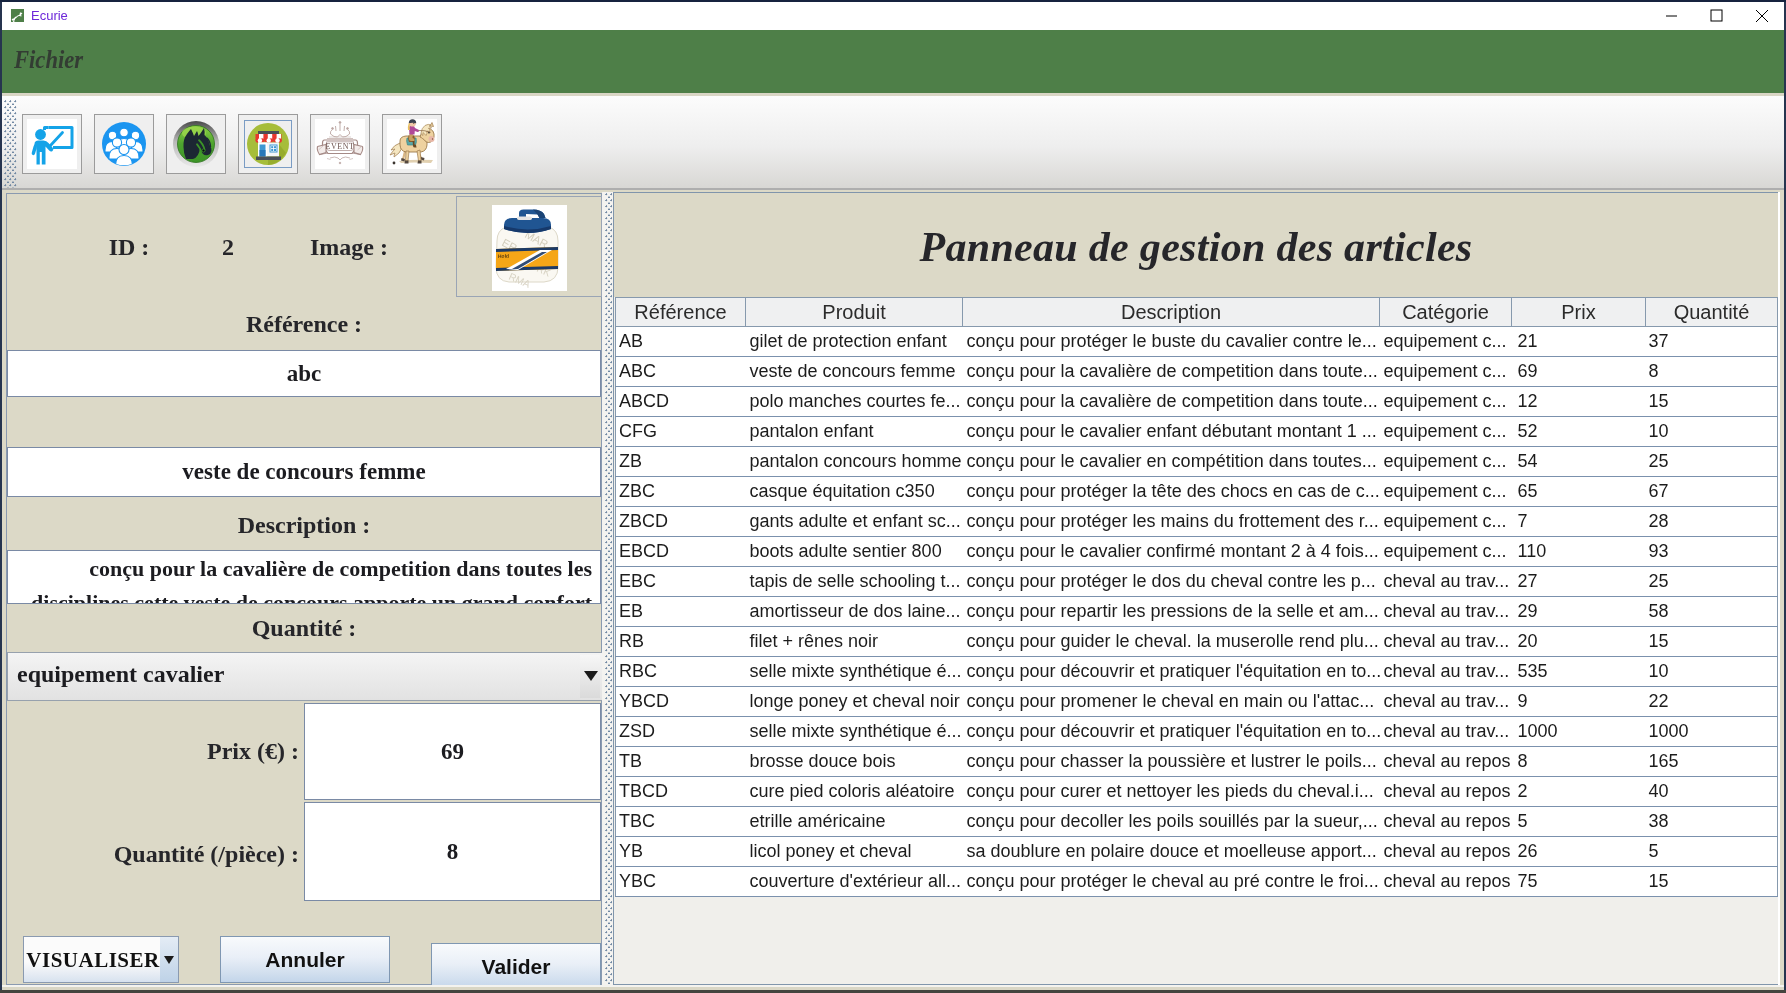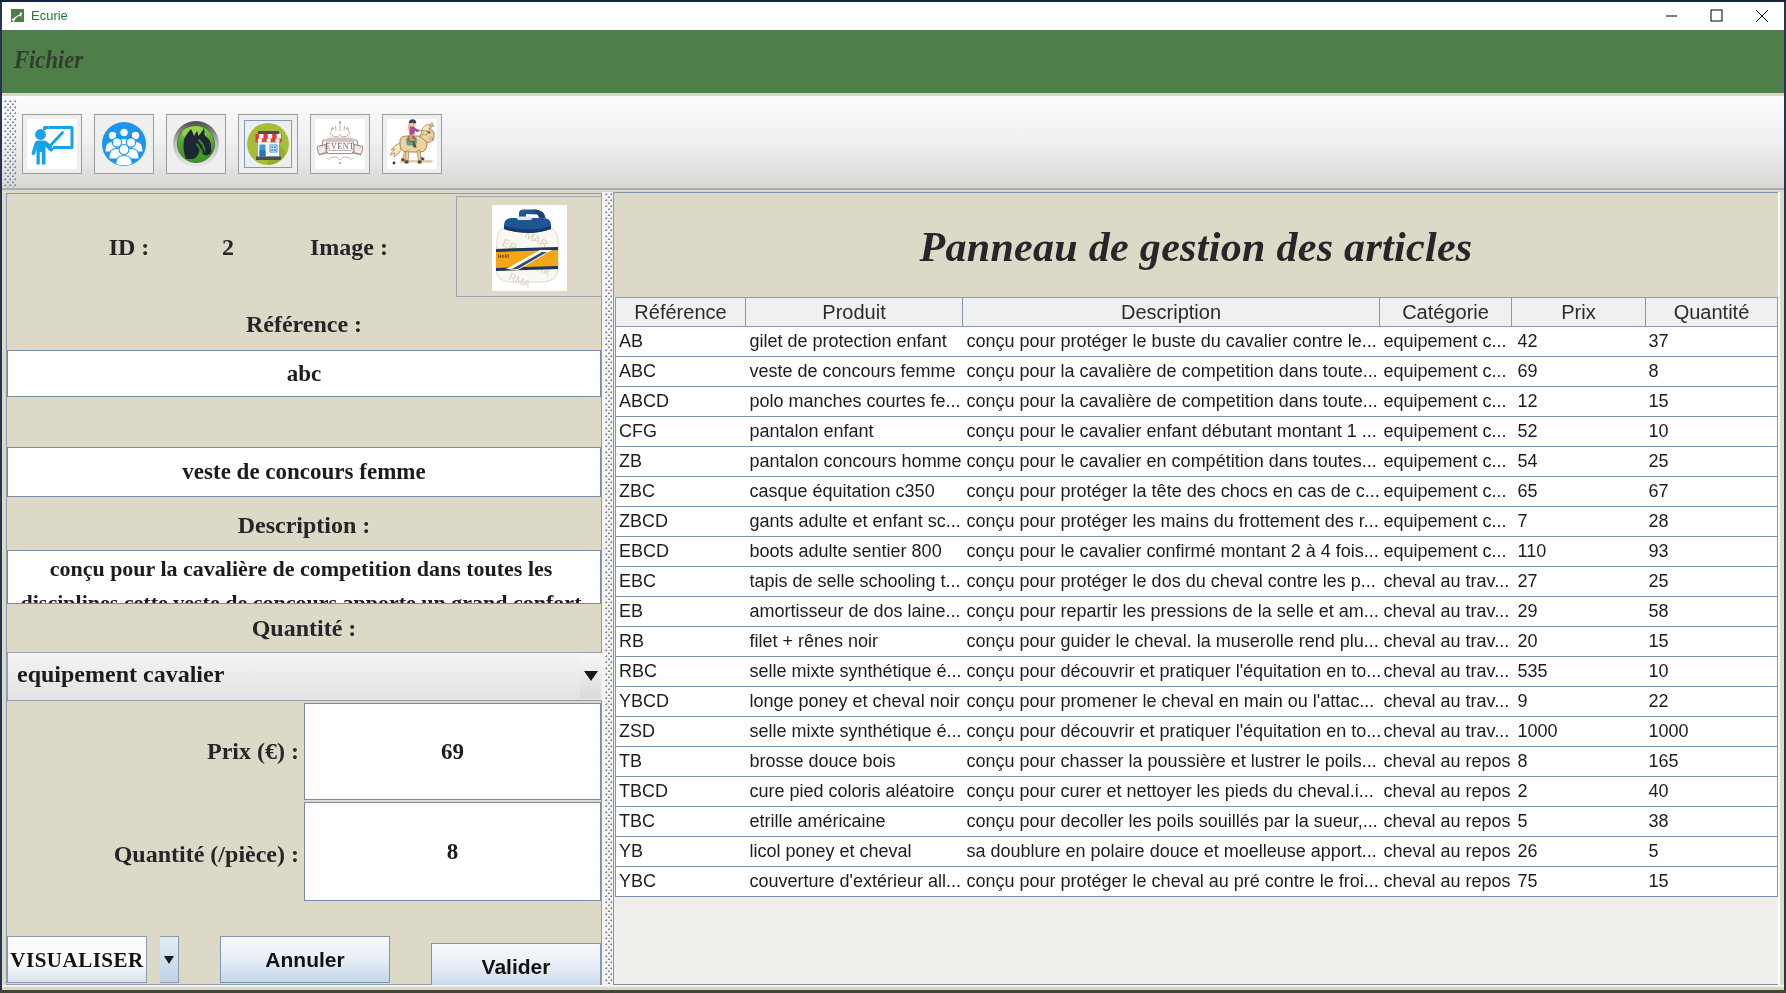--- a/index.html
+++ b/index.html
@@ -7,21 +7,21 @@
   body { position:relative; font-family:"Liberation Sans", sans-serif; background:#dcd9c7; }
   .abs { position:absolute; }
 
   
   #topborder { left:0; top:0; width:1786px; height:2px; background:#16233f; }
   #titlebar { left:2px; top:2px; width:1782px; height:28px; background:#ffffff; }
   #leftborder { left:0; top:2px; width:2px; height:989px; background:#26344f; }
   #rightborder { left:1784px; top:2px; width:2px; height:989px; background:#26344f; }
   #botborder { left:0; top:990px; width:1786px; height:3px; background:#44443e; }
   #titleicon { left:11px; top:9px; width:13px; height:13px; background:#4e7f48; }
-  #titletext { left:31px; top:8px; font-size:13px; color:#15803d; line-height:16px; }
+  #titletext { left:31px; top:8px; font-size:13px; color:#6d28d9; line-height:16px; }
 
   
   #menubar { left:2px; top:30px; width:1782px; height:63px; background:#4e7f48; }
   #fichier { left:14px; top:45px; font-family:"Liberation Serif", serif; font-style:italic; font-weight:bold; font-size:26px; color:#333c33; transform:scaleX(0.87); transform-origin:left top; }
 
   
   #tbtopstrip { left:2px; top:93px; width:1782px; height:3px; background:#d9d6c5; }
   #toolbar { left:2px; top:96px; width:1782px; height:94px;
      background:linear-gradient(#fcfcfc, #eeeeee 55%, #d8d7d4); border-bottom:2px solid #aeaeae;}
   .grip { background-image:radial-gradient(circle at 1.4px 1.4px, #7088a3 0.85px, transparent 1.15px), radial-gradient(circle at 4px 4.4px, #7088a3 0.85px, transparent 1.15px); background-size:5px 6px; }
@@ -297,38 +297,38 @@
         <path d="M27 13 L27 8 Q27 4.5 31.5 4.5 L41 4.5 Q49 4.5 52 9 L53.5 13 L47.5 13 L45.5 9.5 L34 9 L34 13 Z" fill="#205592"></path>
         <path d="M41 4.5 Q49 4.5 52 9 L53.5 13 L47.5 13 L45.5 9.5 Z" fill="#1b4475"></path>
         <rect x="25" y="11.5" width="15" height="3.5" rx="1.7" fill="#e4e4e4"></rect>
       </svg>
     </div>
   </div>
   <div class="slabel" style="top:117px">Référence :</div>
   <div class="sfield" style="top:156px;height:47px;line-height:45px">abc</div>
   <div class="sfield" style="top:253px;height:50px;line-height:48px">veste de concours femme</div>
   <div class="slabel" style="top:318px">Description :</div>
-  <div class="sfield" style="top:356px;height:54px;font-size:22px;text-align:center;padding:1px 16px 0 10px;line-height:34px;overflow:hidden">conçu pour la cavalière de competition dans toutes les disciplines cette veste de concours apporte un grand confort</div>
+  <div class="sfield" style="top:356px;height:54px;font-size:22px;text-align:right;padding:1px 8px 0 10px;line-height:34px;overflow:hidden">conçu pour la cavalière de competition dans toutes les disciplines cette veste de concours apporte un grand confort</div>
   <div class="slabel" style="top:421px">Quantité :</div>
 
   <div class="abs" style="left:0px;top:458px;width:596px;height:49px;border:1px solid #97a1ad;background:linear-gradient(#f4f4f4,#e2e2e2);">
     <div style="position:absolute;left:9px;top:8px;font-family:'Liberation Serif',serif;font-weight:bold;font-size:24px;color:#1c1c20">equipement cavalier</div>
     <div style="position:absolute;right:2px;top:2px;width:20px;height:43px;background:linear-gradient(#f7f7f7,#dadada)"></div>
     <svg style="position:absolute;right:3px;top:16px" width="16" height="13">
         <path d="M1 2 L15 2 L8 12 Z" fill="#1a1a1a"></path>
       </svg>
   </div>
 
   <div class="slabel" style="top:544px;left:0;width:292px;text-align:right">Prix (€) :</div>
   <div class="sfield" style="left:297px;top:509px;width:297px;height:97px;line-height:95px">69</div>
 
   <div class="slabel" style="top:647px;left:0;width:292px;text-align:right">Quantité (/pièce) :</div>
   <div class="sfield" style="left:297px;top:608px;width:297px;height:99px;line-height:97px">8</div>
 
-  <div class="abs" style="left:0px;top:742px;width:140px;height:47px;border:1px solid #8a9ab0;background:linear-gradient(#fbfbfb 55%,#e8edf4 80%,#d7e2ef);">
+  <div class="abs" style="left:16px;top:742px;width:140px;height:47px;border:1px solid #8a9ab0;background:linear-gradient(#fbfbfb 55%,#e8edf4 80%,#d7e2ef);">
     <div style="position:absolute;left:0;top:11px;width:100%;text-align:center;font-family:'Liberation Serif',serif;font-weight:bold;font-size:21px;letter-spacing:0.5px;color:#111">VISUALISER</div>
   </div>
   <div class="abs" style="left:153px;top:742px;width:19px;height:47px;border:1px solid #8a9ab0;border-left:none;background:linear-gradient(#e4ecf5,#bed2e7);">
     <svg style="position:absolute;left:3px;top:18px" width="12" height="10">
         <path d="M1 1 L11 1 L6 9 Z" fill="#1b1b1b"></path>
       </svg>
   </div>
   <div class="abs nbtn" style="left:213px;top:742px;width:170px;height:47px;">Annuler</div>
   <div class="abs nbtn" style="left:424px;top:742px;width:170px;height:47px;margin-top:7px;">Valider</div>
 </div>
@@ -353,21 +353,21 @@
             <th>Description</th>
             <th>Catégorie</th>
             <th>Prix</th>
             <th>Quantité</th>
           </tr>
    <tr class="datarow">
             <td class="c1">AB</td>
             <td>gilet de protection enfant</td>
             <td>conçu pour protéger le buste du cavalier contre le...</td>
             <td>equipement c...</td>
-            <td class="c5">42</td>
+            <td class="c5">21</td>
             <td class="c6">37</td>
           </tr>
    <tr class="datarow">
             <td class="c1">ABC</td>
             <td>veste de concours femme</td>
             <td>conçu pour la cavalière de competition dans toute...</td>
             <td>equipement c...</td>
             <td class="c5">69</td>
             <td class="c6">8</td>
           </tr>

